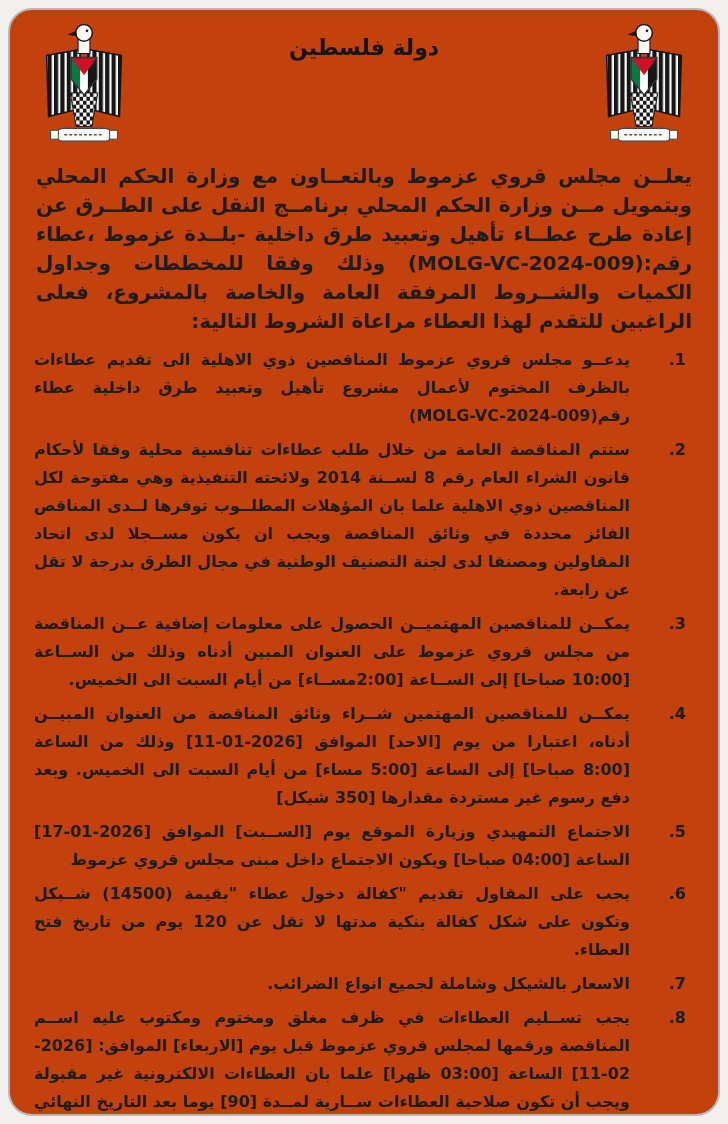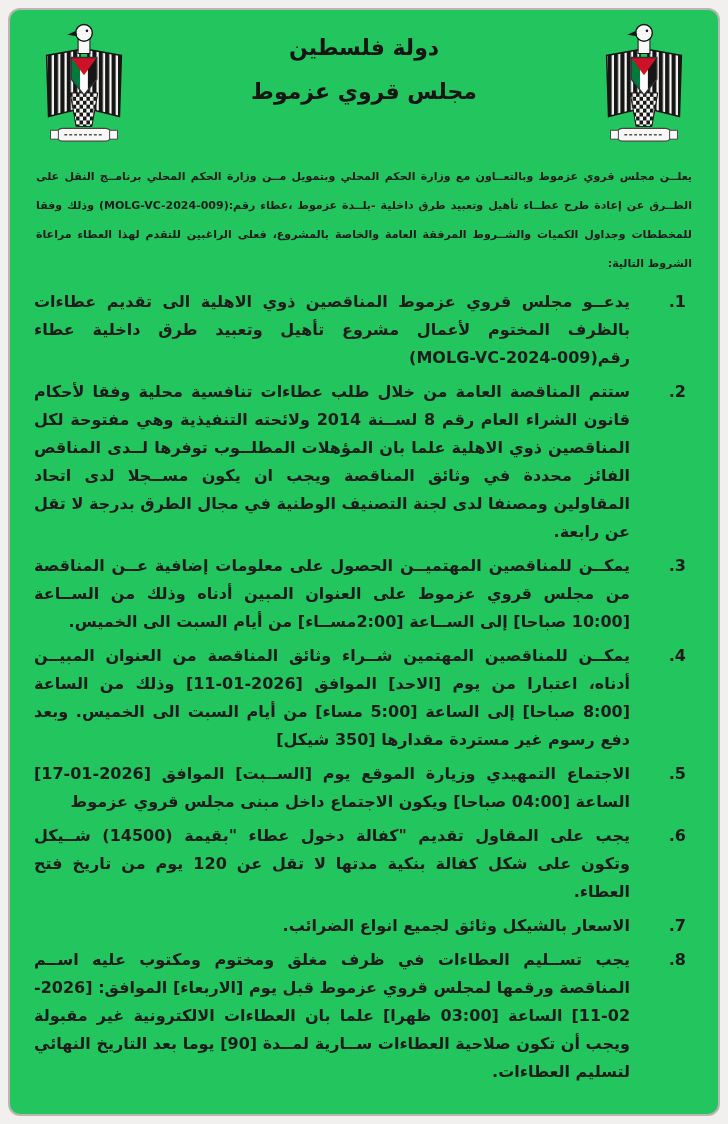--- a/index.html
+++ b/index.html
@@ -4,39 +4,39 @@
 <style>
   html,body{margin:0;padding:0;}
   body{
     width:728px;height:1124px;position:relative;
     background:#f1f0ee;
     font-family:"DejaVu Sans", sans-serif;
     color:#1d1d1d;
   }
   .frame{
     position:absolute;inset:8px;
-    background:#22c55e;
+    background:#c2410c;
     border:2px solid #b9b7b2;
-    border-radius:12px;
+    border-radius:24px;
     padding:12px 24px 8px 24px;
     box-sizing:border-box;
     overflow:hidden;
   }
   
   .hdr{display:flex;justify-content:space-between;align-items:flex-start;}
   .emblem{width:100px;height:128px;flex:0 0 auto;}
   .titles{flex:1;text-align:center;padding-top:4px;}
   .title-line{
     font-size:22px;font-weight:bold;line-height:44px;
     direction:rtl;color:#151515;letter-spacing:0;
   }
   
   .intro{
     direction:rtl;text-align:justify;text-align-last:right;
-    font-size:11px;font-weight:bold;line-height:29px;
+    font-size:20px;font-weight:bold;line-height:29px;
     margin:12px 2px 10px 2px;color:#1d1d1d;
   }
   
   ol.conds{direction:rtl;list-style:none;margin:0;padding:0 8px 0 0;}
   ol.conds li{
     display:flex;gap:26px;
     font-size:16px;font-weight:bold;line-height:28px;
     margin-bottom:6px;color:#1d1d1d;
   }
   .num{flex:0 0 30px;text-align:right;white-space:nowrap;}
@@ -78,21 +78,20 @@
         <path d="M37 36 H63 L50 54 Z" fill="#ce1126"></path>
       </g>
       <path d="M37 36 h26 v22 l-13 16 l-13 -16 z" fill="none" stroke="#333" stroke-width="1.5"></path>
       <rect x="22" y="108" width="56" height="13" rx="6" fill="#f8f8f6" stroke="#444" stroke-width="1.2"></rect>
       <path d="M16 110 h8 v9 h-8 z M76 110 h8 v9 h-8 z" fill="#f8f8f6" stroke="#444" stroke-width="1"></path>
       <line x1="30" y1="114.5" x2="70" y2="114.5" stroke="#555" stroke-width="1.5" stroke-dasharray="3 2"></line>
     </svg>
 
     <div class="titles">
       <div class="title-line">دولة فلسطين</div>
-      <div class="title-line">مجلس قروي عزموط</div>
     </div>
 
     <svg class="emblem" viewBox="0 0 100 130" aria-hidden="true">
       <path d="M46 28 L12 34 L14 96 L46 88 Z" fill="url(#wingStripes)" stroke="#161616" stroke-width="1.5"></path>
       <path d="M54 28 L88 34 L86 96 L54 88 Z" fill="url(#wingStripes)" stroke="#161616" stroke-width="1.5"></path>
       <rect x="44" y="16" width="12" height="16" fill="#f8f8f6" stroke="#161616"></rect>
       <circle cx="50" cy="11" r="8.5" fill="#f8f8f6" stroke="#161616" stroke-width="1.5"></circle>
       <path d="M42 9 L33 13 L43 14.5 Z" fill="#161616"></path>
       <circle cx="53" cy="9" r="1.3" fill="#161616"></circle>
       <path d="M36 72 L64 72 L58 106 L42 106 Z" fill="url(#tailChecker)" stroke="#161616" stroke-width="1"></path>
@@ -137,21 +136,21 @@
       <span class="txt">الاجتماع التمهيدي وزيارة الموقع يوم [الســبت] الموافق [2026-01-17] الساعة [04:00 صباحا] ويكون الاجتماع داخل مبنى مجلس قروي عزموط</span>
     </li>
 
     <li>
       <span class="num">6.</span>
       <span class="txt">يجب على المقاول تقديم "كفالة دخول عطاء "بقيمة (14500) شــيكل وتكون على شكل كفالة بنكية مدتها لا تقل عن 120 يوم من تاريخ فتح العطاء.</span>
     </li>
 
     <li>
       <span class="num">7.</span>
-      <span class="txt">الاسعار بالشيكل وثائق لجميع انواع الضرائب.</span>
+      <span class="txt">الاسعار بالشيكل وشاملة لجميع انواع الضرائب.</span>
     </li>
 
     <li>
       <span class="num">8.</span>
       <span class="txt">يجب تســليم العطاءات في ظرف مغلق ومختوم ومكتوب عليه اســم المناقصة ورقمها لمجلس قروي عزموط قبل يوم [الاربعاء] الموافق: [2026-02-11] الساعة [03:00 ظهرا] علما بان العطاءات الالكترونية غير مقبولة ويجب أن تكون صلاحية العطاءات ســارية لمــدة [90] يوما بعد التاريخ النهائي لتسليم العطاءات.</span>
     </li>
 
   </ol>
 
 </div>

